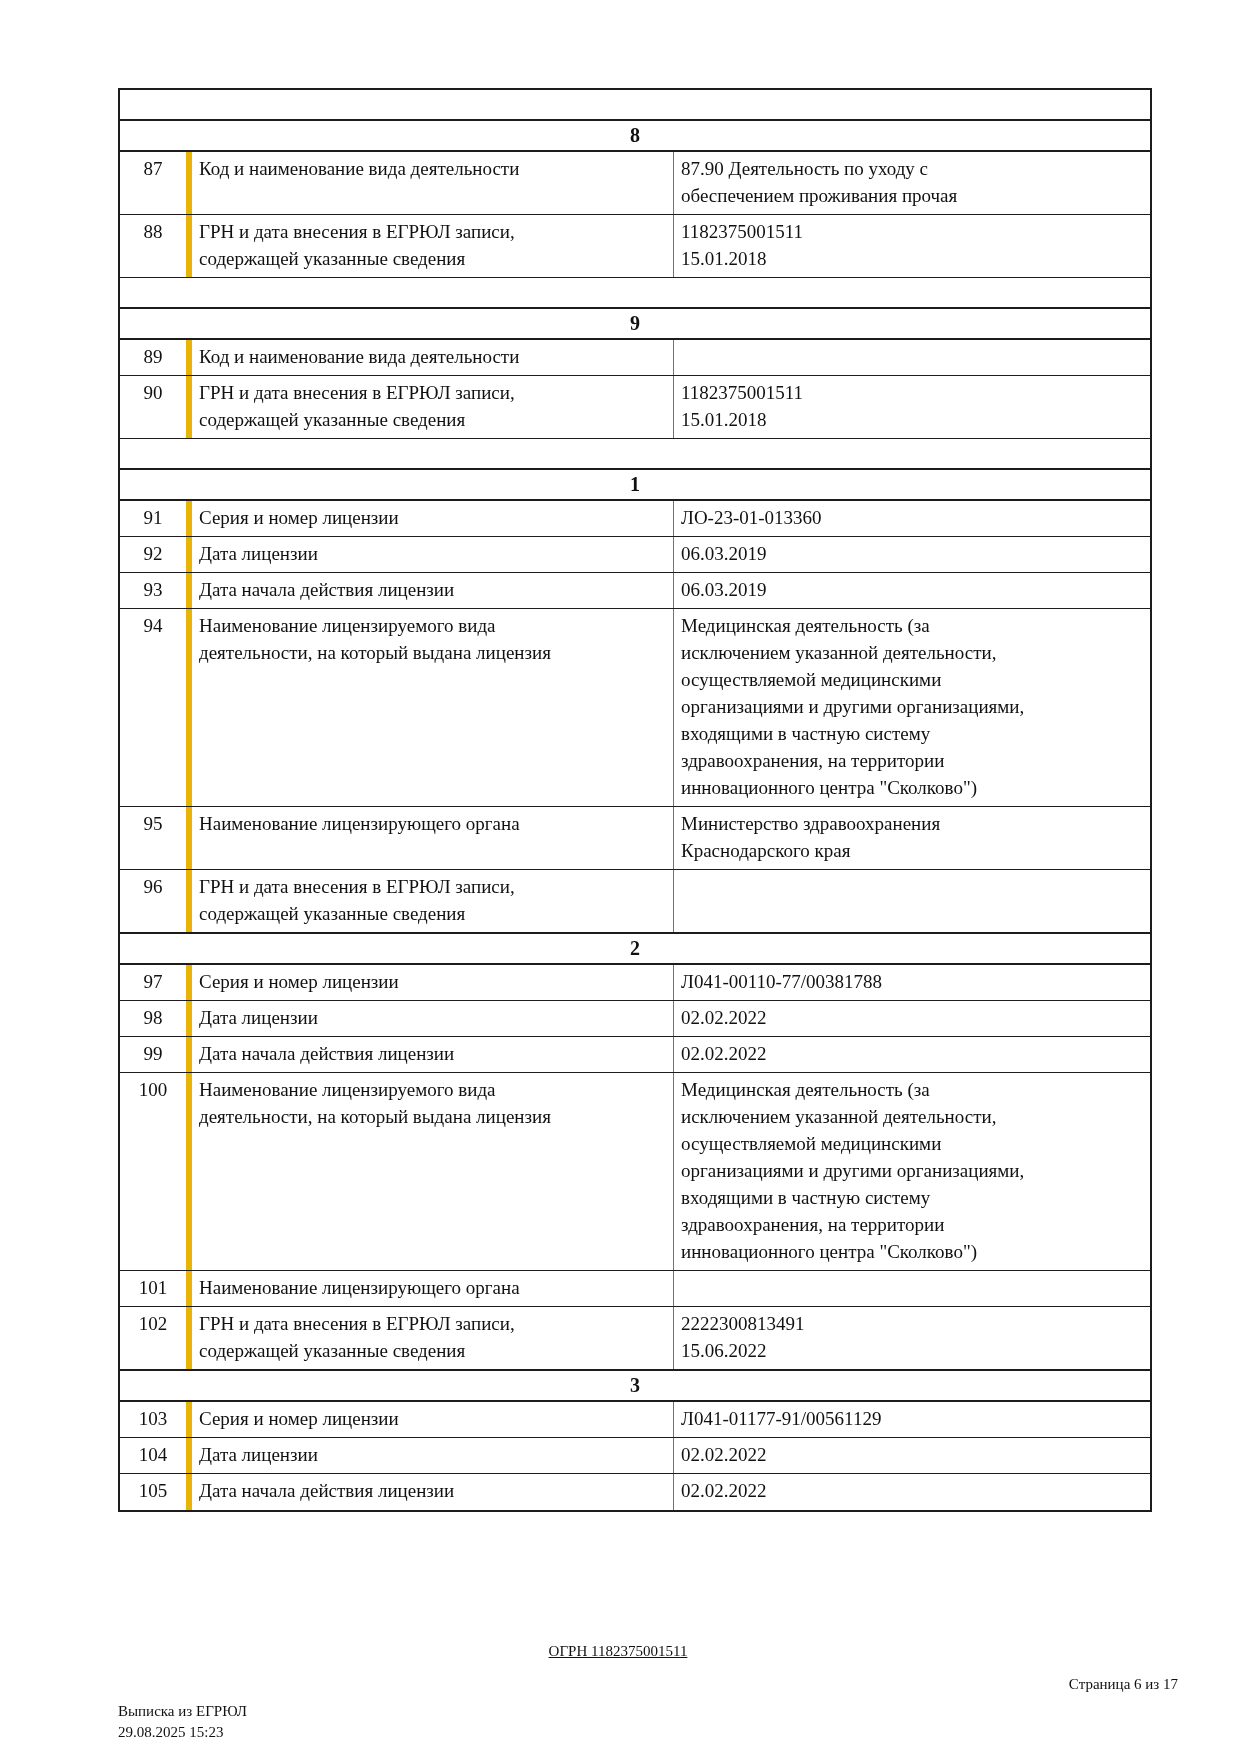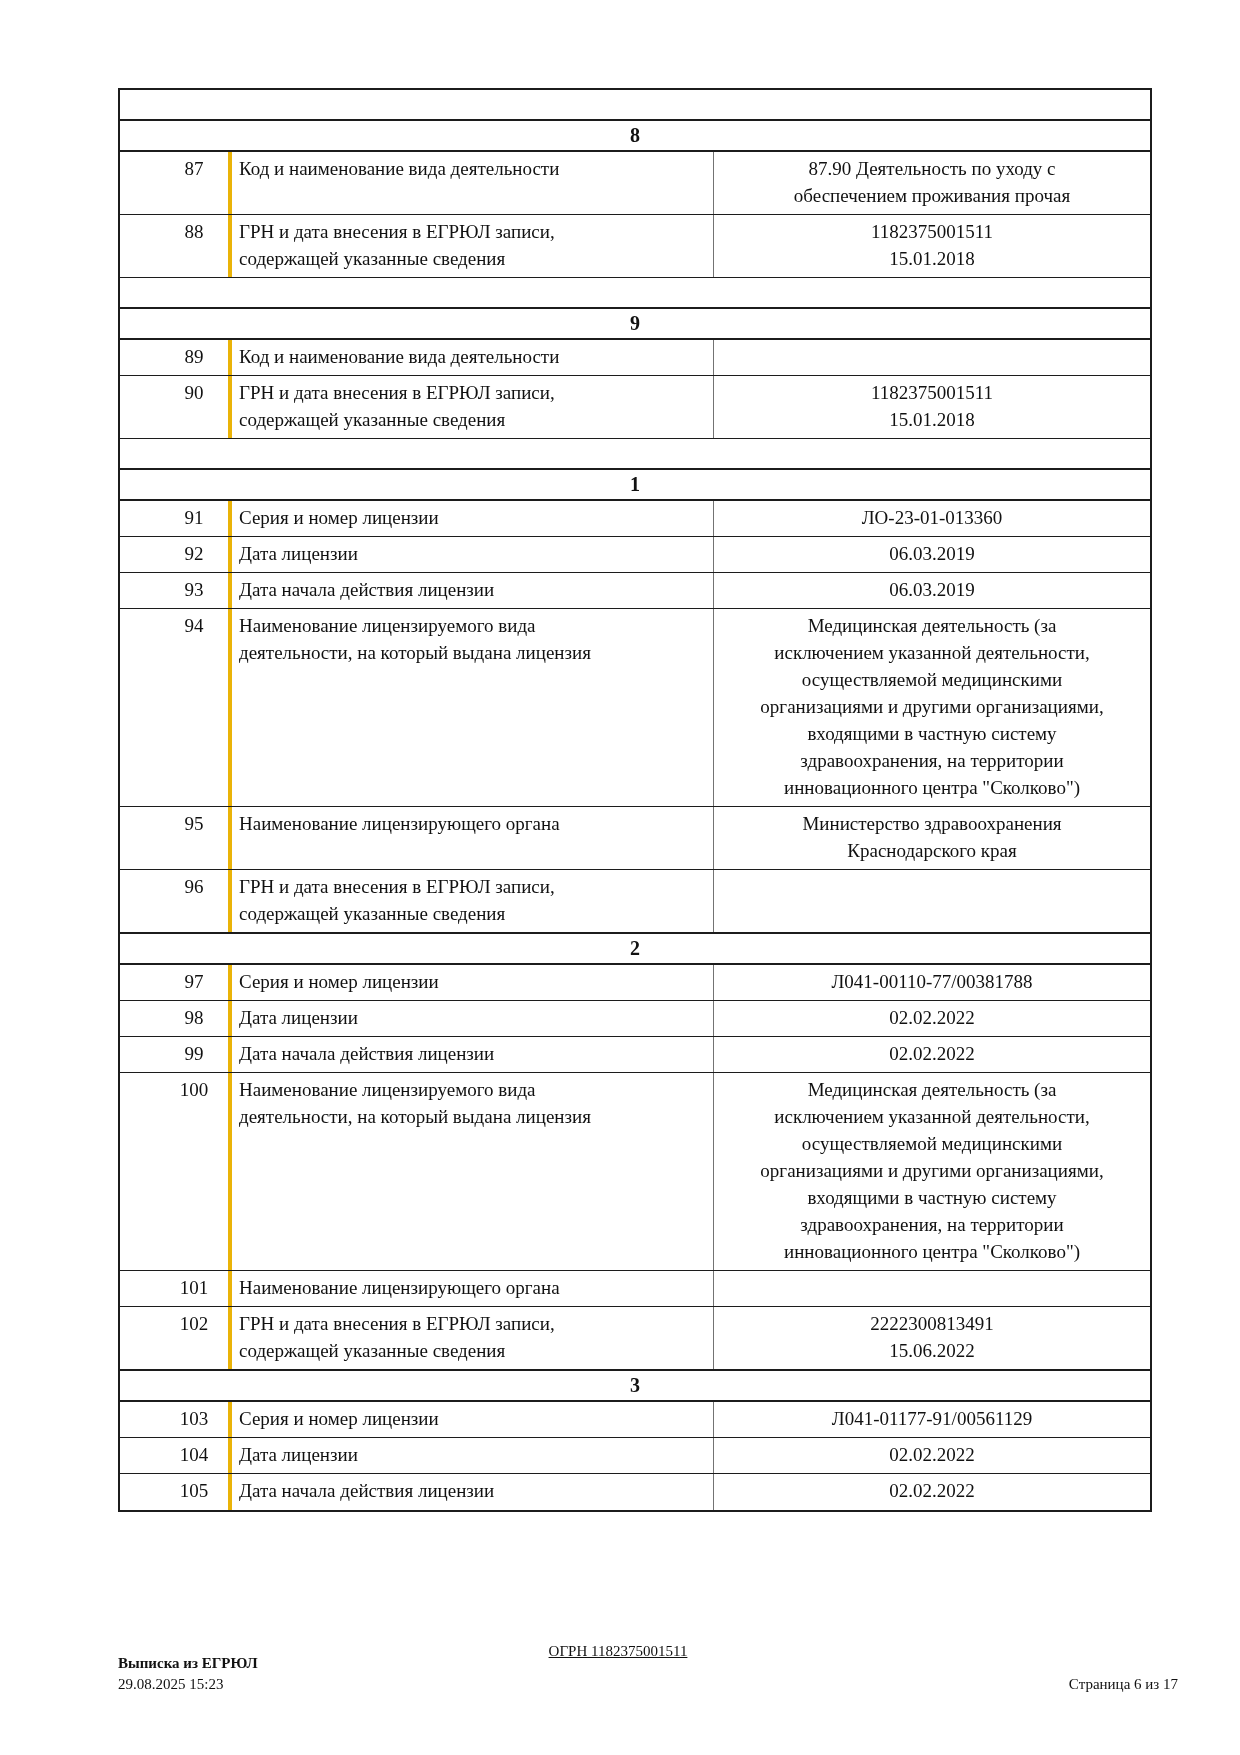--- a/index.html
+++ b/index.html
@@ -36,37 +36,36 @@
     font-size: 20px;
     padding: 1px 4px;
   }
 
   .data-row { min-height: 36px; }
   .td { padding: 3px 7px 5px 7px; white-space: pre-line; }
   .c-num {
     width: 72px;
     flex: 0 0 72px;
     text-align: center;
-    border-right: 4px solid #eab308;
+    border-right: 6px solid #eab308;
     white-space: normal;
-    margin-left: 40px;
   }
   .c-label {
     width: 482px;
     flex: 0 0 482px;
     border-right: 1px solid #737373;
   }
-  .c-value { flex: 1 1 auto; text-align: center; }
+  .c-value { flex: 1 1 auto; }
 
   
   .footer-left {
     position: absolute; left: 118px; top: 1653px;
     font-size: 15px; line-height: 21px;
   }
-  .footer-title { font-weight: bold; }
+  .footer-title { font-weight: normal; margin-top: 48px; }
   .footer-center {
     position: absolute; left: 84px; top: 1641px; width: 1068px;
     text-align: center; font-size: 15px; line-height: 21px; text-decoration: underline;
   }
   .footer-right {
     position: absolute; left: 130px; top: 1674px; width: 1048px;
     text-align: right; font-size: 15px; line-height: 21px;
   }
 </style>
 </head>

